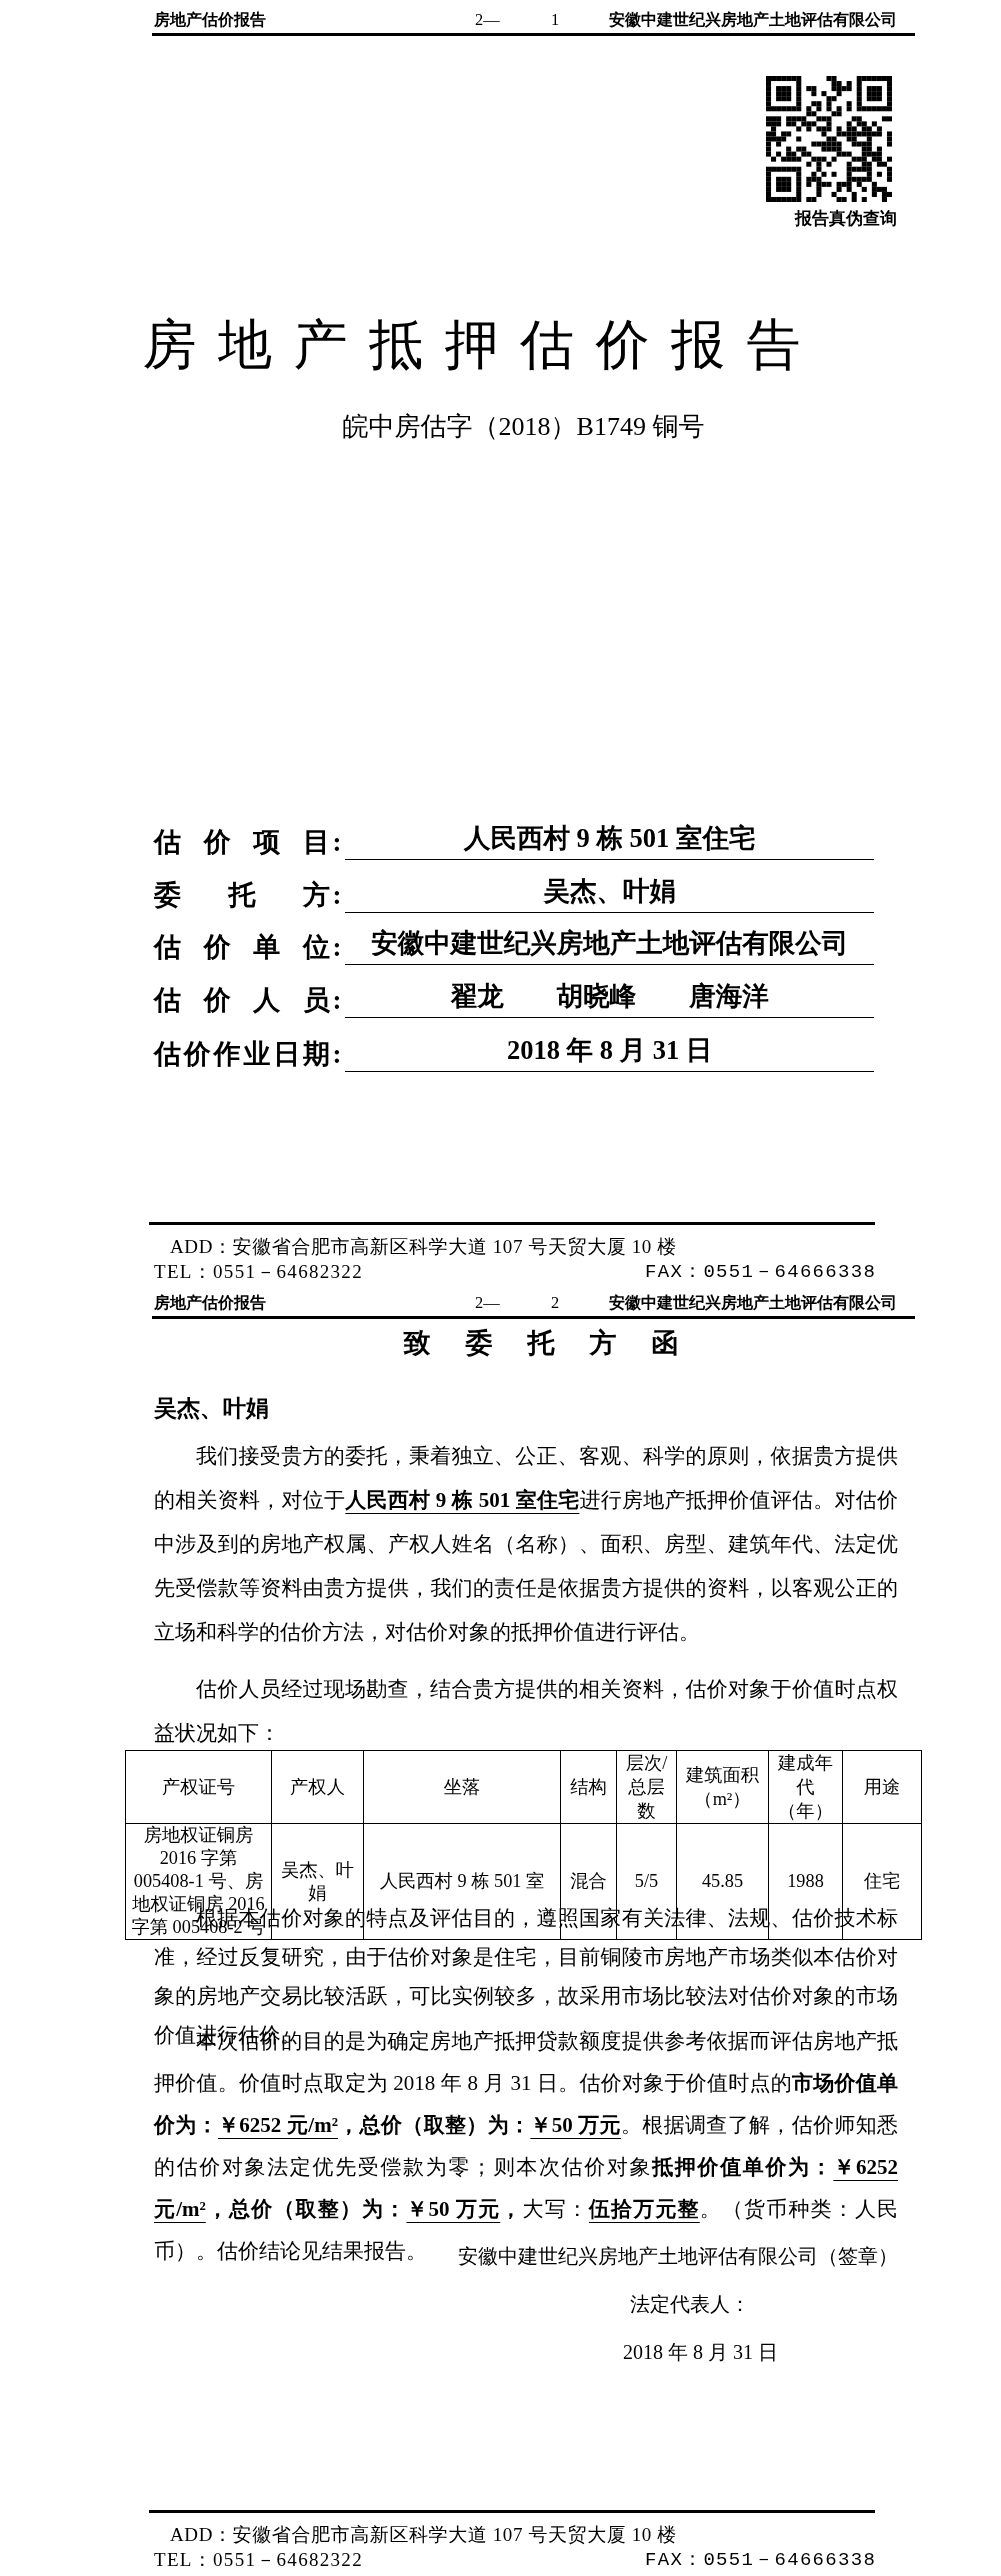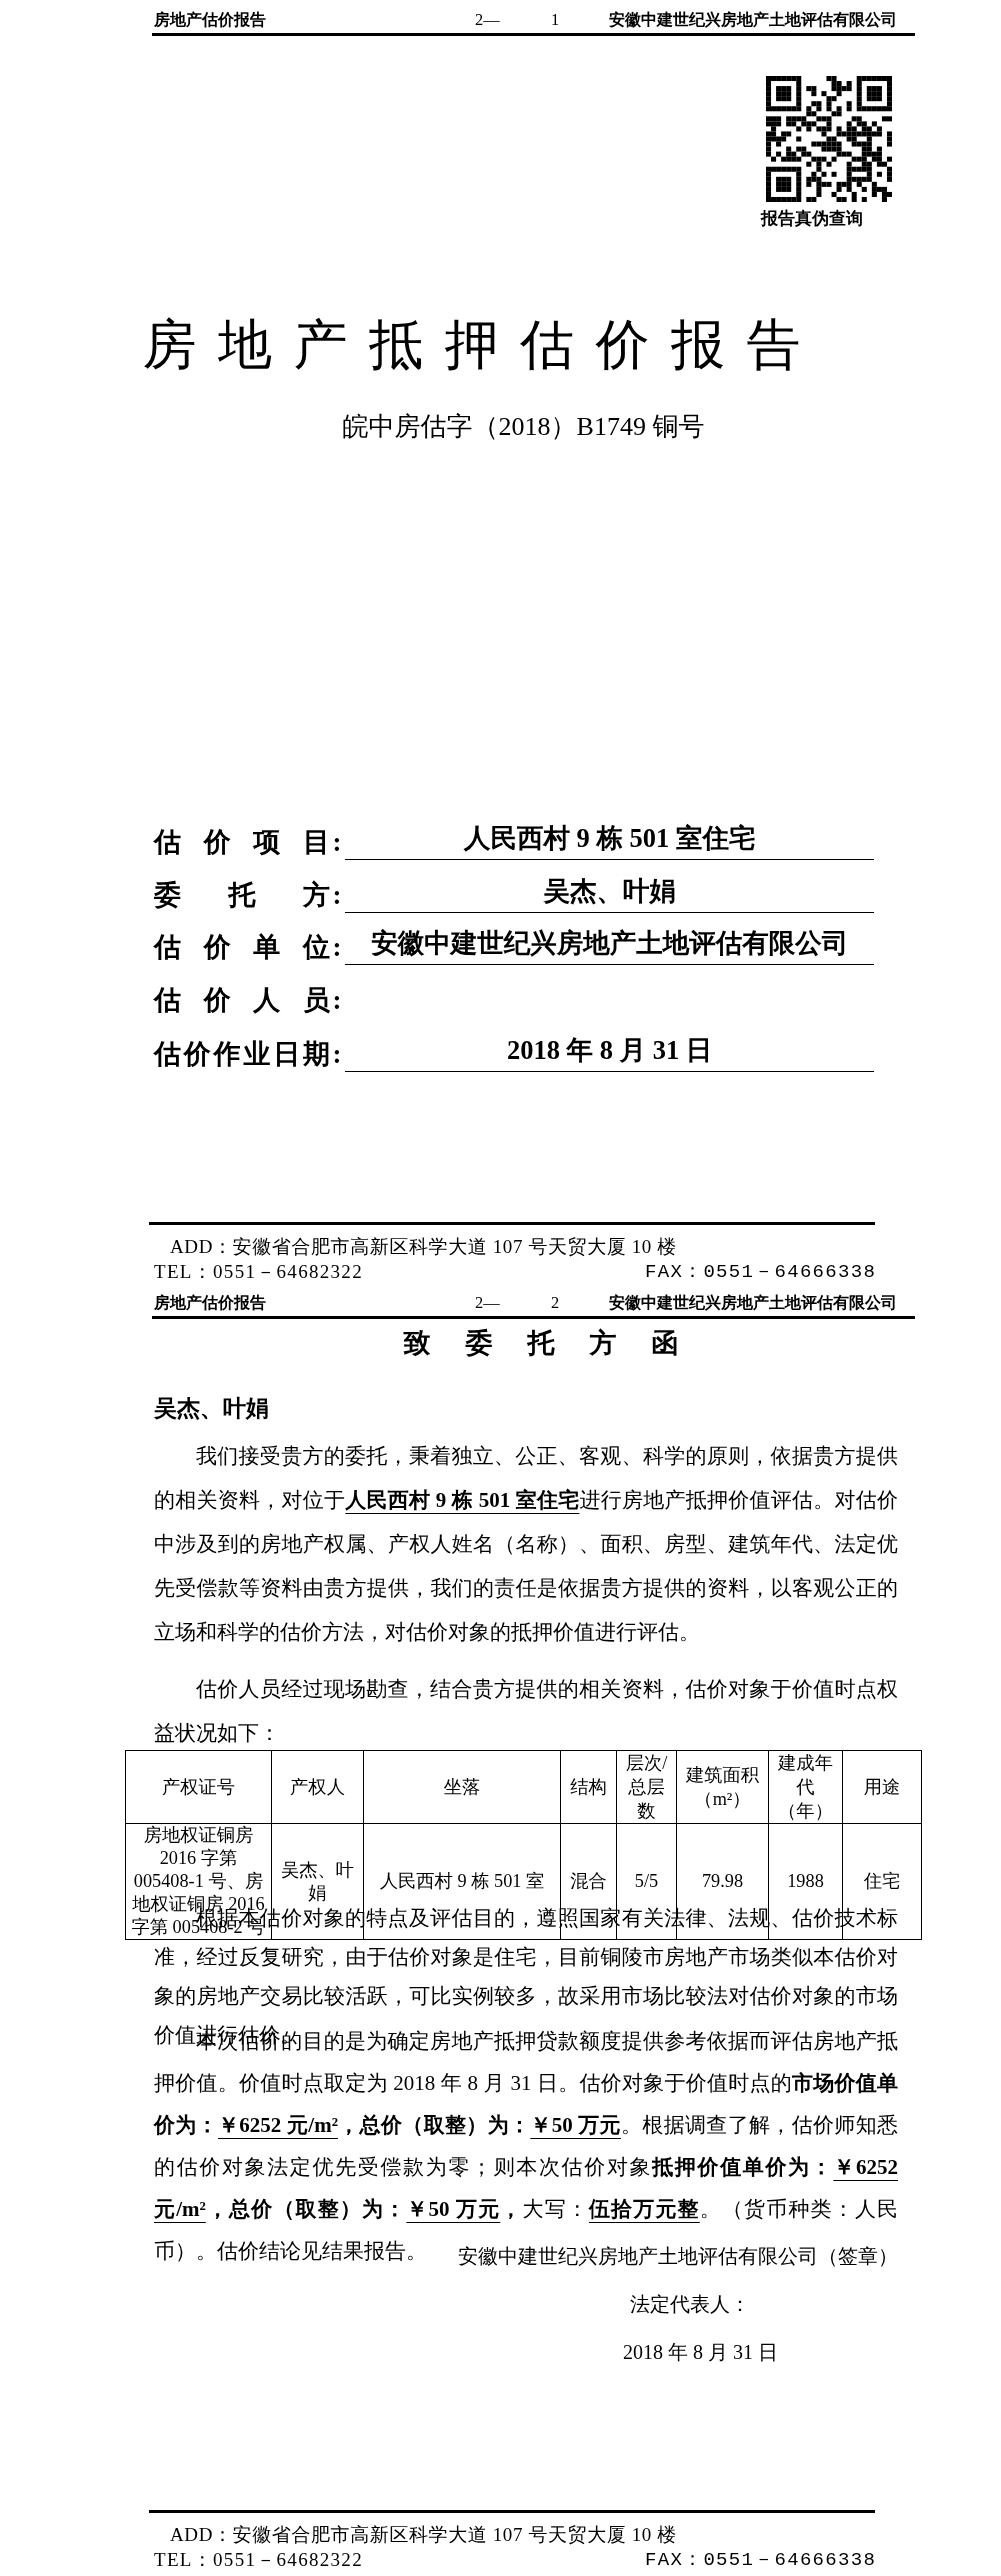--- a/index.html
+++ b/index.html
@@ -14,21 +14,21 @@
   .hdr{position:absolute;left:0;width:1002px;height:21.5px;}
   .hdr .h-left{position:absolute;left:154px;top:0;font-weight:bold;font-size:16px;}
   .hdr .h-code{position:absolute;left:475px;top:0;font-size:16.4px;}
   .hdr .h-num{position:absolute;left:551px;top:0;font-size:16.4px;}
   .hdr .h-co{position:absolute;right:105px;top:0;font-weight:bold;font-size:16px;}
   .rule{position:absolute;height:3.2px;background:#000;}
 
   
   .qrbox{position:absolute;left:766px;top:76px;width:126px;height:126px;}
   .qrbox svg{display:block;}
-  .qrcap{position:absolute;left:761px;top:207px;width:136px;text-align:left;
+  .qrcap{position:absolute;left:761px;top:207px;width:136px;text-align:right;
          font-weight:bold;font-size:17px;}
 
   
   .title1{position:absolute;left:121px;top:312px;width:789px;text-align:left;
           font-size:54px;font-weight:normal;line-height:67px;letter-spacing:21.5px;padding-left:21.5px;}
   .docno{position:absolute;left:129px;top:410px;width:789px;text-align:center;
          font-size:26px;line-height:33px;}
 
   
   .frow{position:absolute;left:154px;width:720px;height:37px;display:flex;align-items:flex-end;}
@@ -408,20 +408,21 @@
   <span class="fvalue">吴杰、叶娟</span>
 </div>
 <div class="frow" style="top:928px">
   <span class="flabel">估价单位</span>
     <span class="fcolon">:</span>
   <span class="fvalue">安徽中建世纪兴房地产土地评估有限公司</span>
 </div>
 <div class="frow" style="top:981px">
   <span class="flabel">估价人员</span>
     <span class="fcolon">:</span>
+  <span class="fvalue">翟龙　　胡晓峰　　唐海洋</span>
 </div>
 <div class="frow" style="top:1035px">
   <span class="flabel">估价作业日期</span>
     <span class="fcolon">:</span>
   <span class="fvalue">2018 年 8 月 31 日</span>
 </div>
 
 <div class="rule" style="left:149px;top:1222px;width:726px"></div>
 <div class="ftr-line1" style="top:1235px">
   <span>ADD：</span><span>安徽省合肥市高新区科学大道 107 号天贸大厦 10 楼</span>
@@ -469,21 +470,21 @@
           <th>用途</th>
         </tr>
       </thead>
     <tbody>
         <tr>
           <td>房地权证铜房 2016 字第 005408-1 号、房地权证铜房 2016 字第 005408-2 号</td>
           <td>吴杰、叶娟</td>
           <td>人民西村 9 栋 501 室</td>
           <td>混合</td>
           <td>5/5</td>
-          <td>79.98</td>
+          <td>45.85</td>
           <td>1988</td>
           <td>住宅</td>
         </tr>
       </tbody>
   </table>
 </div>
 
 <div class="para p3">根据本估价对象的特点及评估目的，遵照国家有关法律、法规、估价技术标准，经过反复研究，由于估价对象是住宅，目前铜陵市房地产市场类似本估价对象的房地产交易比较活跃，可比实例较多，故采用市场比较法对估价对象的市场价值进行估价。</div>
 <div class="para p4"><span>本次估价的目的是为确定房地产抵押贷款额度提供参考依据而评估房地产抵押价值。价值时点取定为 2018 年 8 月 31 日。估价对象于价值时点的</span><span class="seg-b">市场价值单价为：</span><span class="seg-b seg-u">￥6252 元/m²</span><span class="seg-b">，总价（取整）为：</span><span class="seg-b seg-u">￥50 万元</span><span>。根据调查了解，估价师知悉的估价对象法定优先受偿款为零；则本次估价对象</span><span class="seg-b">抵押价值单价为：</span><span class="seg-b seg-u">￥6252 元/m²</span><span class="seg-b">，总价（取整）为：</span><span class="seg-b seg-u">￥50 万元</span><span class="seg-b">，</span><span>大写：</span><span class="seg-b seg-u">伍拾万元整</span><span>。（货币种类：人民币）。估价结论见结果报告。</span></div>
 

